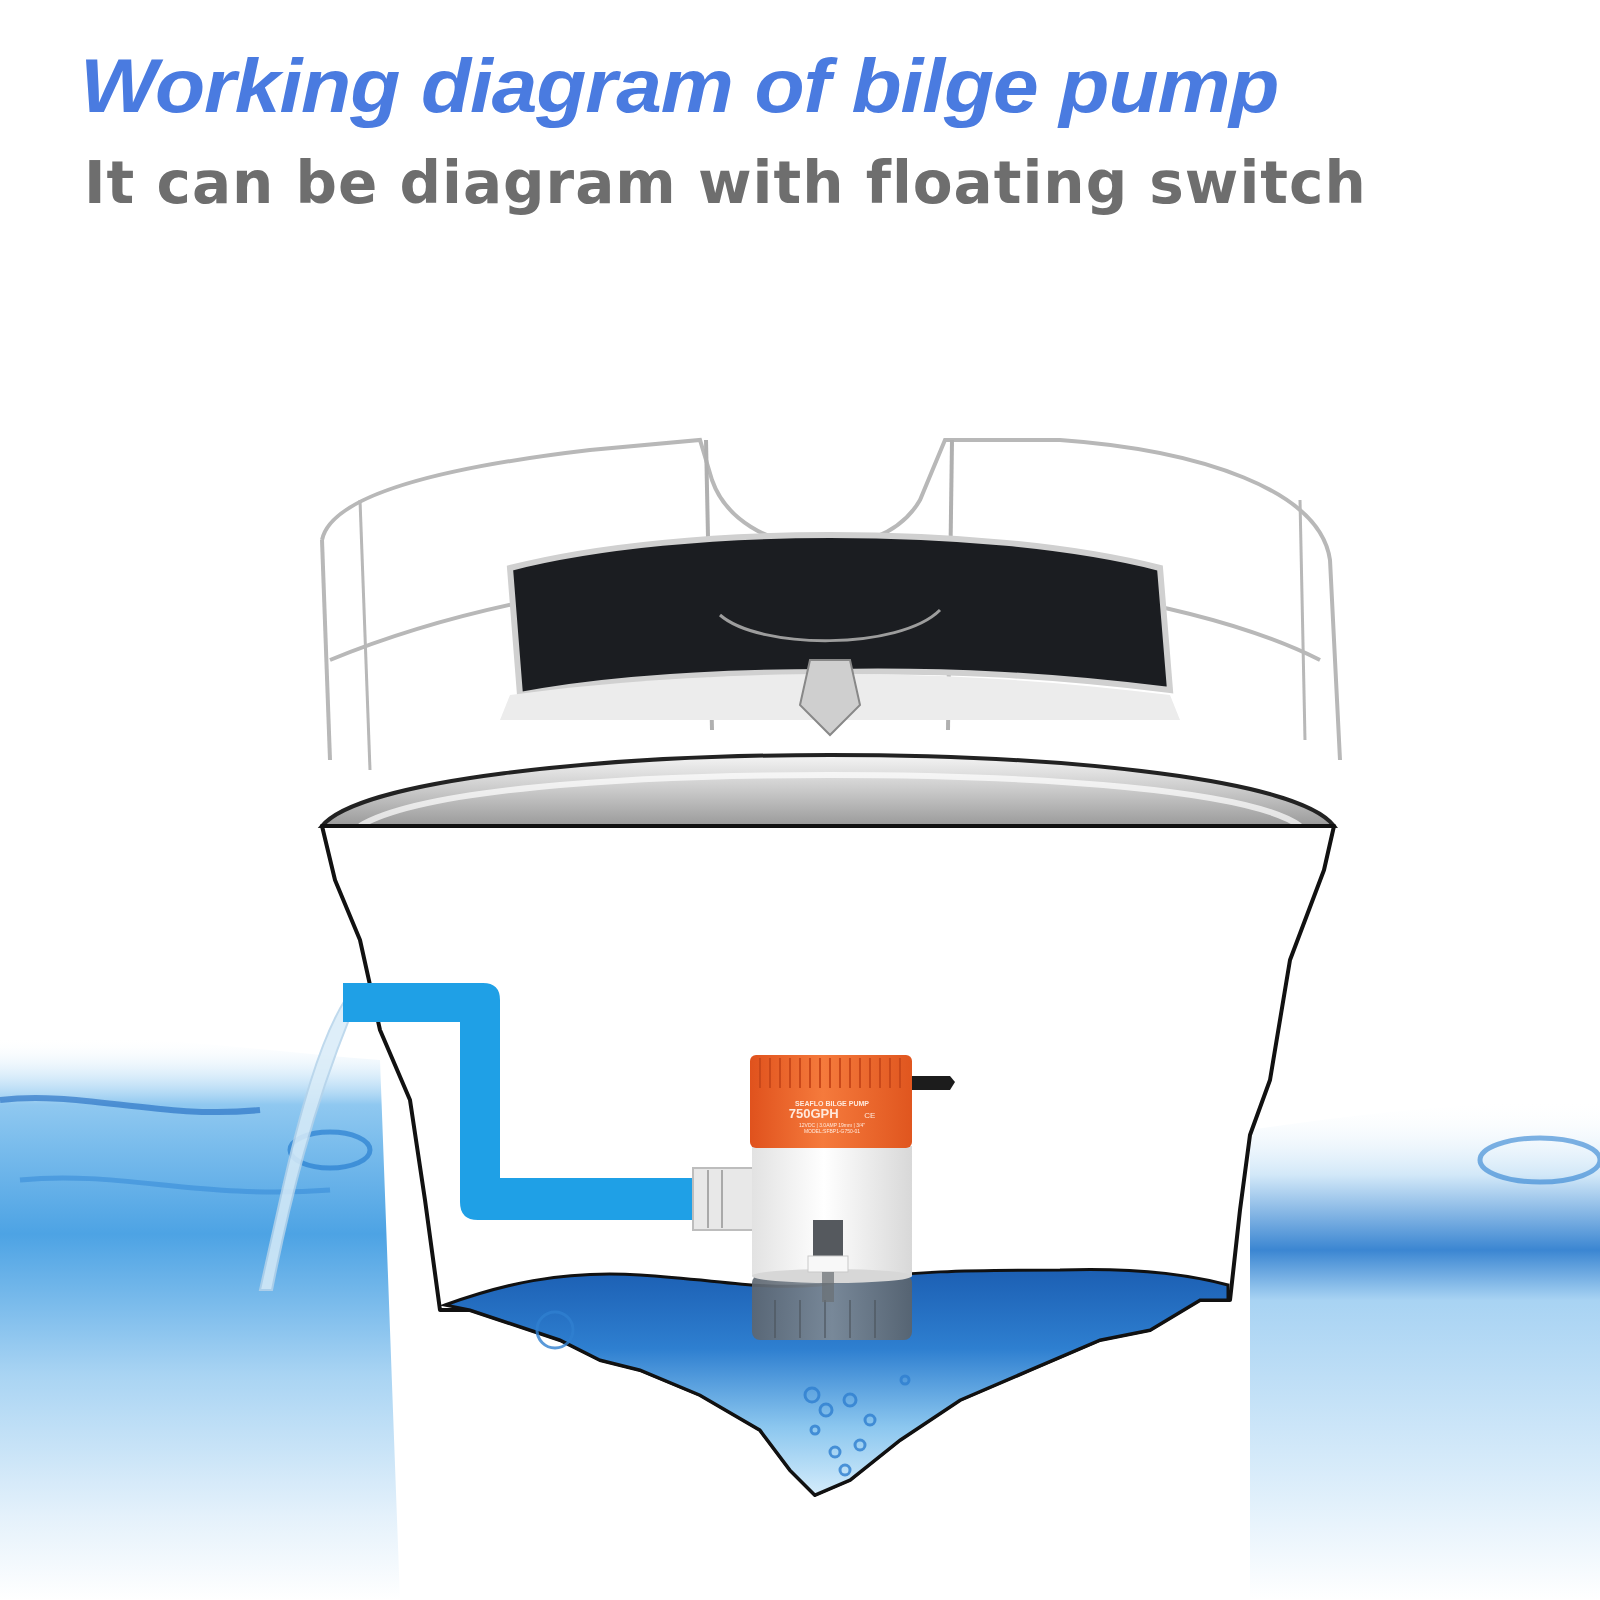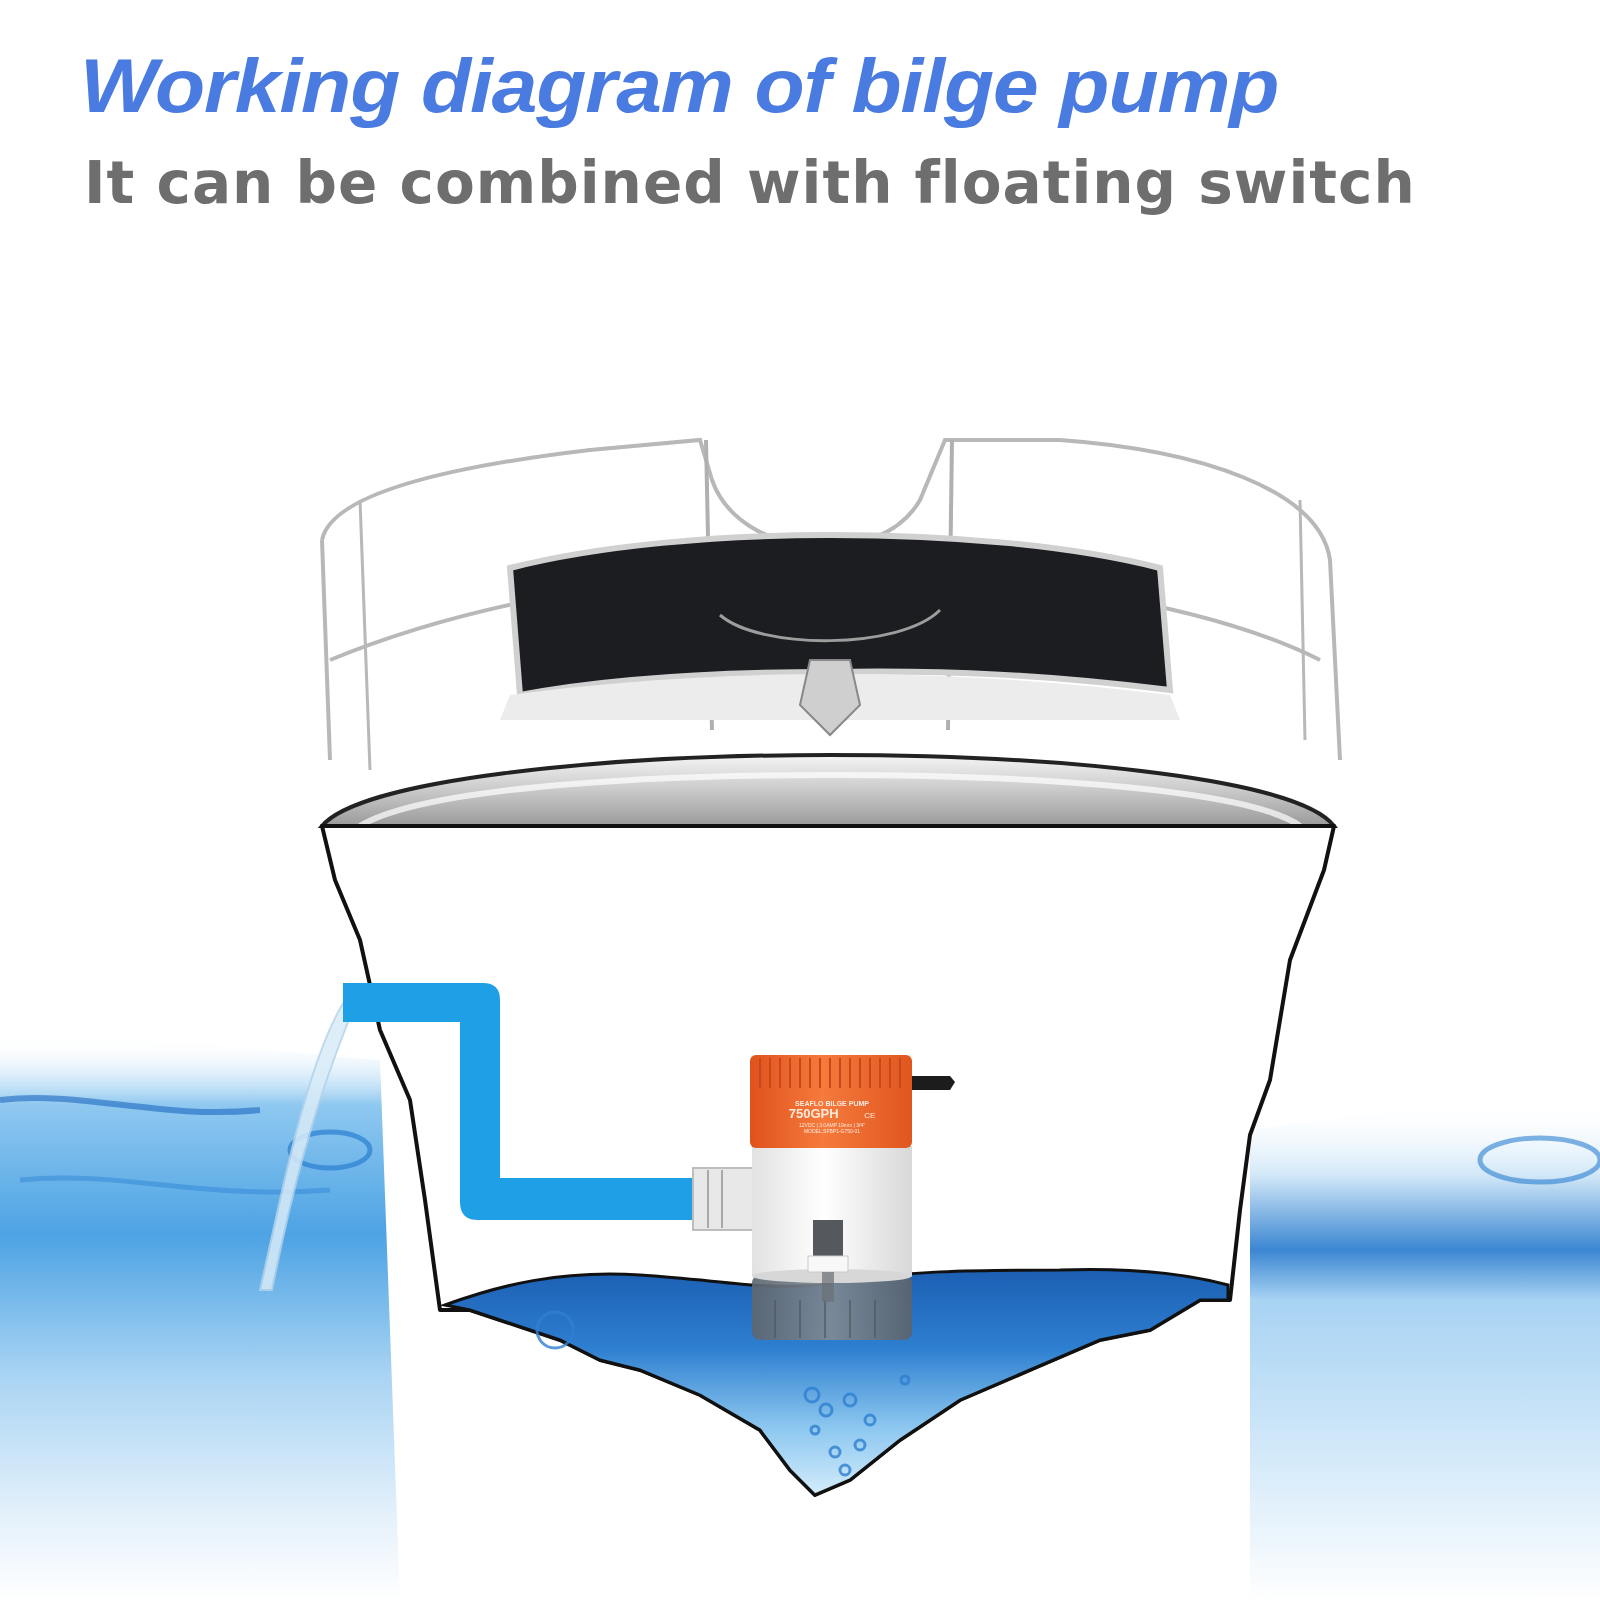--- a/index.html
+++ b/index.html
@@ -27,21 +27,21 @@
   .pump-label {
     position: absolute; font-family: "Liberation Sans", sans-serif;
     color: #ffe9dc; text-align: center; white-space: nowrap;
   }
 </style>
 </head>
 <body>
 
 <div class="title">Working diagram of bilge pump</div>
 <div class="subtitle">
-  <span>It can be combined with floating switch</span>
+  <span>It can be diagram with floating switch</span>
 </div>
 
 <svg class="scene" width="1600" height="1600" viewBox="0 0 1600 1600">
   <defs>
     <linearGradient id="seaGrad" x1="0" y1="0" x2="0" y2="1">
       <stop offset="0" stop-color="#ffffff" stop-opacity="0"></stop>
       <stop offset="0.12" stop-color="#8fc8f0"></stop>
       <stop offset="0.35" stop-color="#4da3e4"></stop>
       <stop offset="0.6" stop-color="#a9d4f3"></stop>
       <stop offset="0.85" stop-color="#e4f1fb"></stop>

